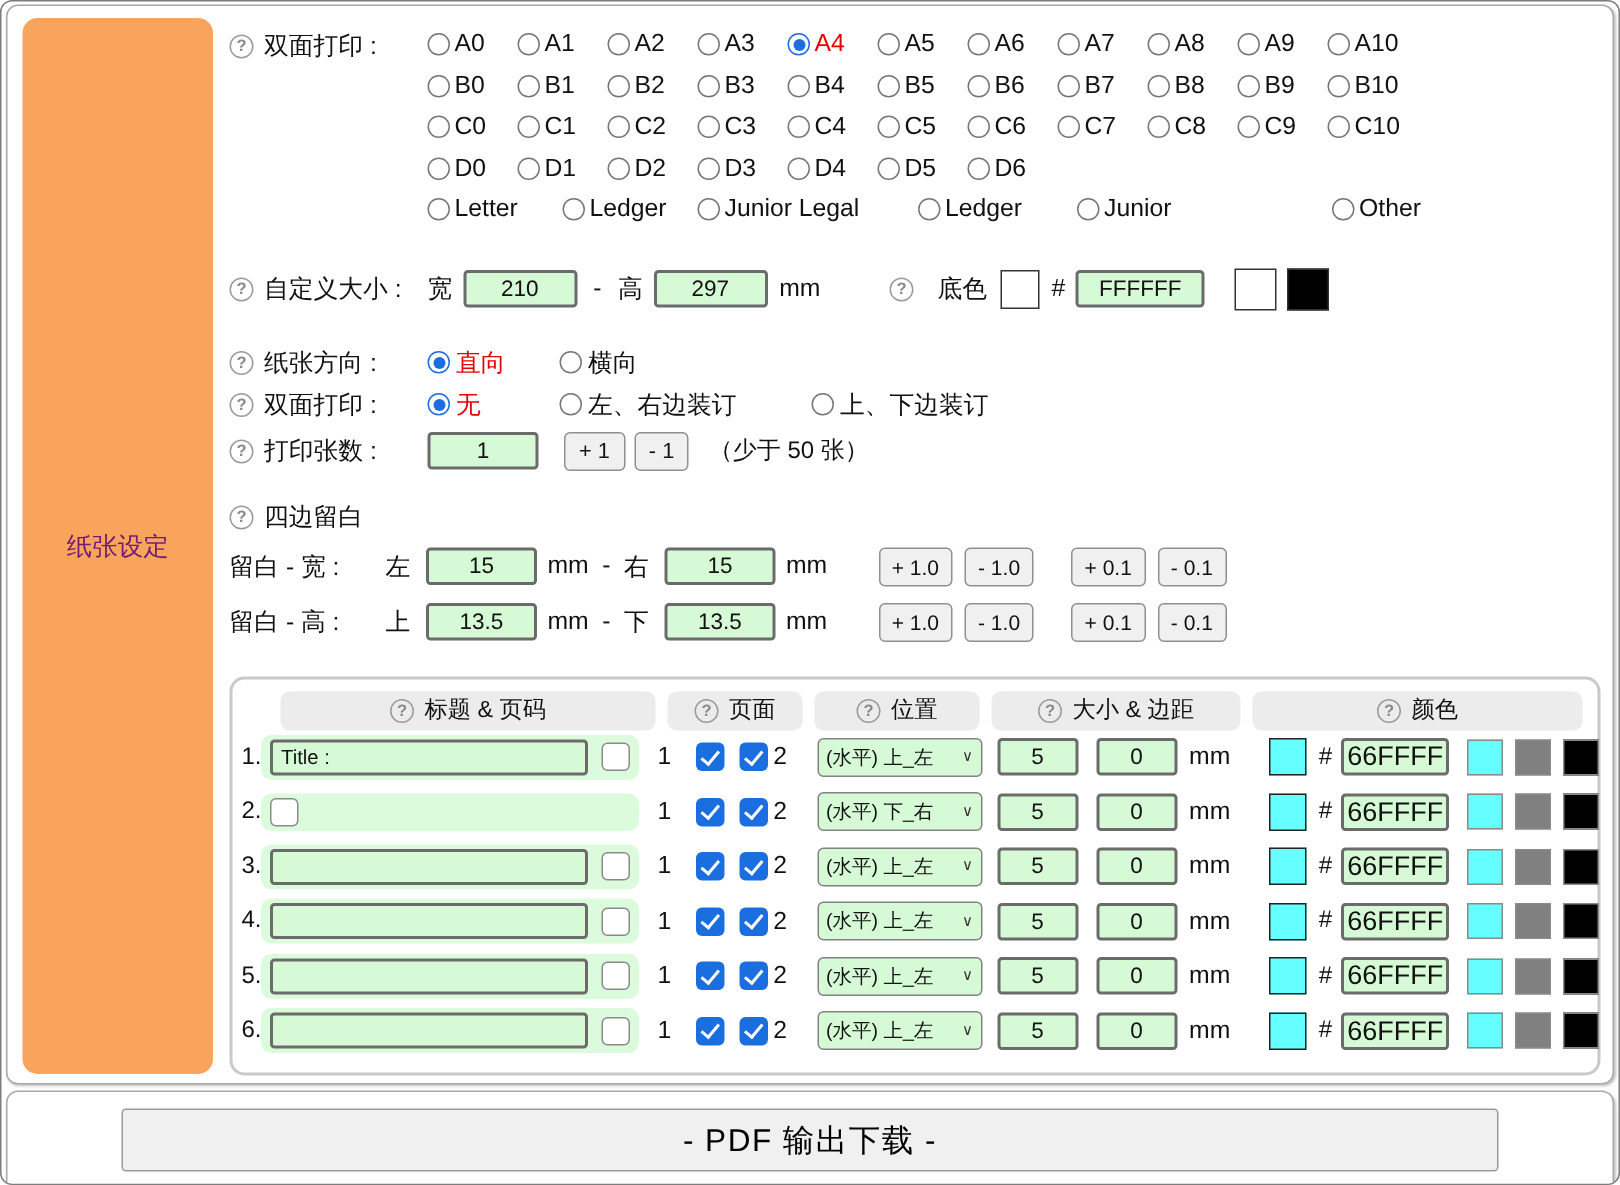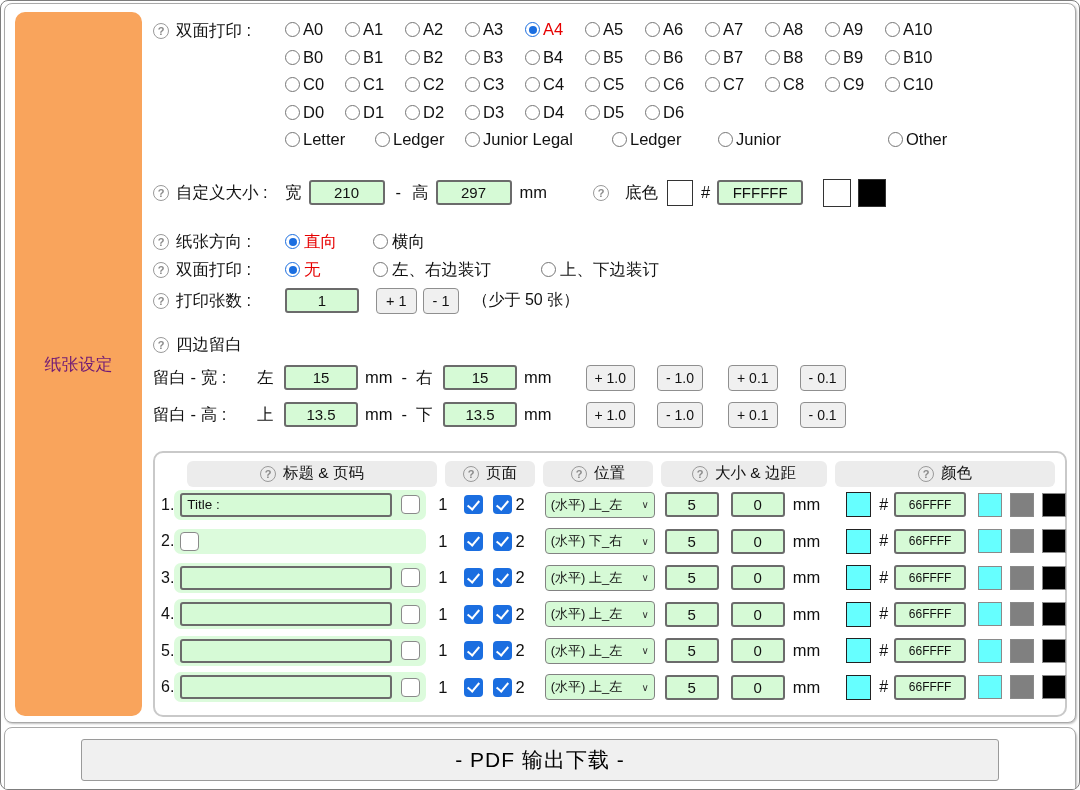--- a/index.html
+++ b/index.html
@@ -70,21 +70,21 @@
   .cop-btn1 { margin-left:17px; } .cop-btn2 { margin-left:6px; }
   .cop-note { margin-left:13px; font-size:16px; }
 
   .m-title { display:flex; align-items:center; gap:7px; margin-top:19px; font-size:16.5px; }
   .m-note { color:var(--notered,#ee5555); font-size:14.5px; }
   .m-row { display:flex; align-items:center; margin-top:7px; height:30px; font-size:16.5px; }
   .m-label { width:104px; }
   .m-sub { width:20px; }
   .m-in { margin-left:7px; }
   .m-unit { margin-left:7px; } .m-dash { margin-left:9px; margin-right:9px; }
-  .adj { margin-left:22px; padding:0 8px; font-size:14px; }
+  .adj { margin-left:8px; padding:0 8px; font-size:14px; }
   .adj.g1 { margin-left:34px; } .adj.g2 { margin-left:25px; }
 
   .ttable { margin-top:21px; border:2px solid #c9c9c9; border-radius:10px; padding:8px 8px 9px 6px; }
   .t-head { display:flex; margin-left:26px; gap:8px; height:26px; }
   .h-cell { background:#ececec; border-radius:6px; display:flex; align-items:center; justify-content:center;
     gap:7px; font-size:15.5px; flex:none; }
   .h-cell:nth-child(1){width:250px} .h-cell:nth-child(2){width:90px} .h-cell:nth-child(3){width:110px}
   .h-cell:nth-child(4){width:166px} .h-cell:nth-child(5){width:220px}
 
   .t-row { display:flex; align-items:center; height:36.5px; }
@@ -100,21 +100,21 @@
   .pg { font-size:16.5px; margin-left:4px; }
   .pg.first { margin-left:12px; }
   .pos-select { margin-left:20px; width:110px; height:26px; background:var(--green,#d6fad6);
     border:1px solid #828282; border-radius:4px; display:flex; align-items:center;
     justify-content:space-between; padding:0 5px; font-size:13px; flex:none; }
   .chev { font-size:10px; color:#333; }
   .size-in { width:54px; height:25px; }
   .s1 { margin-left:10px; } .s2 { margin-left:12px; }
   .lead { width:25px; height:25px; margin-left:26px; border:1px solid #222; }
   .hash { margin-left:8px; font-size:16px; }
-  .hex-in { width:72px; height:25px; margin-left:6px; font-size:12px; }
+  .hex-in { width:72px; height:25px; margin-left:6px; font-size:18px; }
   .pal { width:24px; height:24px; border:1px solid #8a8a8a; margin-left:8px; }
   .pal.p0 { margin-left:12px; }
 
   .pdf-btn { display:block; margin:0 auto; width:918px; height:42px; background:#f0f0f0;
     border:1px solid #9a9a9a; border-radius:3px; font-size:21px; font-family:inherit; color:#000; letter-spacing:1px; }
   .clipped { width:690px; height:5px; margin:8px auto 0;
     background:repeating-linear-gradient(90deg,#9a9a9a 0 5px,transparent 5px 9px); }
 </style>
 </head>
 <body>

